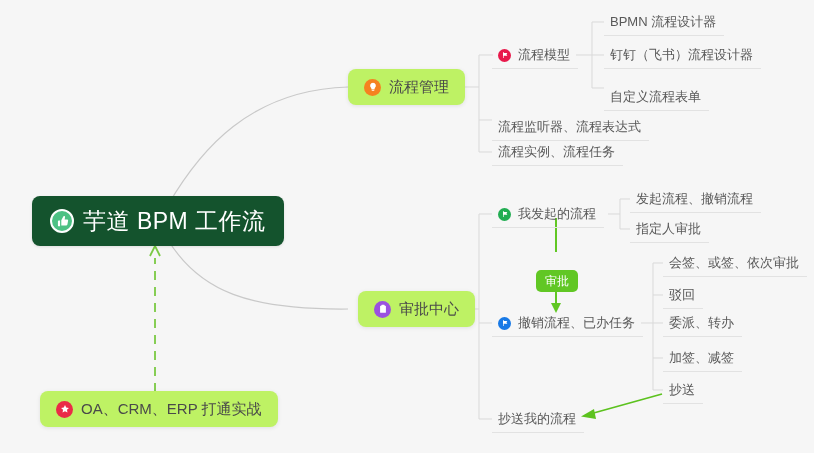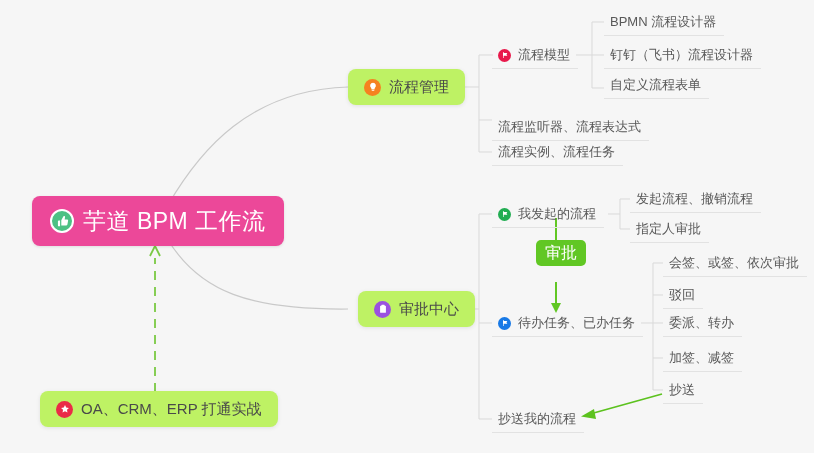--- a/index.html
+++ b/index.html
@@ -13,21 +13,21 @@
   }
   #canvas{position:absolute;left:0;top:0;width:814px;height:453px;}
   svg.links{position:absolute;left:0;top:0;width:814px;height:453px;pointer-events:none;}
 
   .node{position:absolute;display:flex;align-items:center;white-space:nowrap;box-sizing:border-box;}
 
   
   .root{
     left:32px;top:196px;
     padding:0 18px;height:50px;
-    background:#ec4899;
+    background:#14532d;
     border-radius:8px;
     color:#ffffff;
     font-size:23px;
     letter-spacing:.5px;
     box-shadow:0 1px 3px rgba(0,0,0,.10);
   }
   .root .label{margin-left:9px;font-weight:400;}
 
   
   .card{
@@ -66,25 +66,25 @@
   .ico-grn2{background:#22ad52;}
 
   
   .ico-ring{background:#4cc184;border:2px solid #ffffff;box-sizing:border-box;width:24px;height:24px;}
 
   
   .tag{
     position:absolute;
     background:#61c724;
     color:#ffffff;
-    font-size:16px;
+    font-size:12px;
     border-radius:5px;
     padding:5px 9px;
     line-height:1;
-    left:536px;top:240px;
+    left:536px;top:270px;
   }
 </style>
 </head>
 <body>
 
 <div id="canvas">
 
   <svg class="links" viewBox="0 0 814 453">
     <g fill="none" stroke="#c9c9c9" stroke-width="1.2">
 
@@ -170,21 +170,21 @@
     </span>
     <span class="label">流程模型</span>
   </div>
 
   <div class="node leaf plain" style="left:604px;top:9px;">
     <span class="label">BPMN 流程设计器</span>
   </div>
   <div class="node leaf plain" style="left:604px;top:42px;">
     <span class="label">钉钉（飞书）流程设计器</span>
   </div>
-  <div class="node leaf plain" style="left:604px;top:72px;text-align:right;">
+  <div class="node leaf plain" style="left:604px;top:84px;text-align:right;">
     <span class="label">自定义流程表单</span>
   </div>
 
   <div class="node leaf plain" style="left:492px;top:114px;">
     <span class="label">流程监听器、流程表达式</span>
   </div>
   <div class="node leaf plain" style="left:492px;top:139px;">
     <span class="label">流程实例、流程任务</span>
   </div>
 
@@ -211,21 +211,21 @@
   <div class="node leaf plain" style="left:630px;top:216px;">
     <span class="label">指定人审批</span>
   </div>
 
   <div class="node leaf" style="left:492px;top:310px;">
     <span class="ico ico-sm ico-blue">
       <svg width="8" height="8" viewBox="0 0 24 24" fill="#ffffff">
         <path d="M6 3v18h2v-7h11l-2.6-4.1L19 6H8V3H6z"></path>
       </svg>
     </span>
-    <span class="label">待办任务、已办任务</span>
+    <span class="label">撤销流程、已办任务</span>
   </div>
 
   <div class="node leaf plain" style="left:663px;top:250px;">
     <span class="label">会签、或签、依次审批</span>
   </div>
   <div class="node leaf plain" style="left:663px;top:282px;">
     <span class="label">驳回</span>
   </div>
   <div class="node leaf plain" style="left:663px;top:310px;">
     <span class="label">委派、转办</span>

